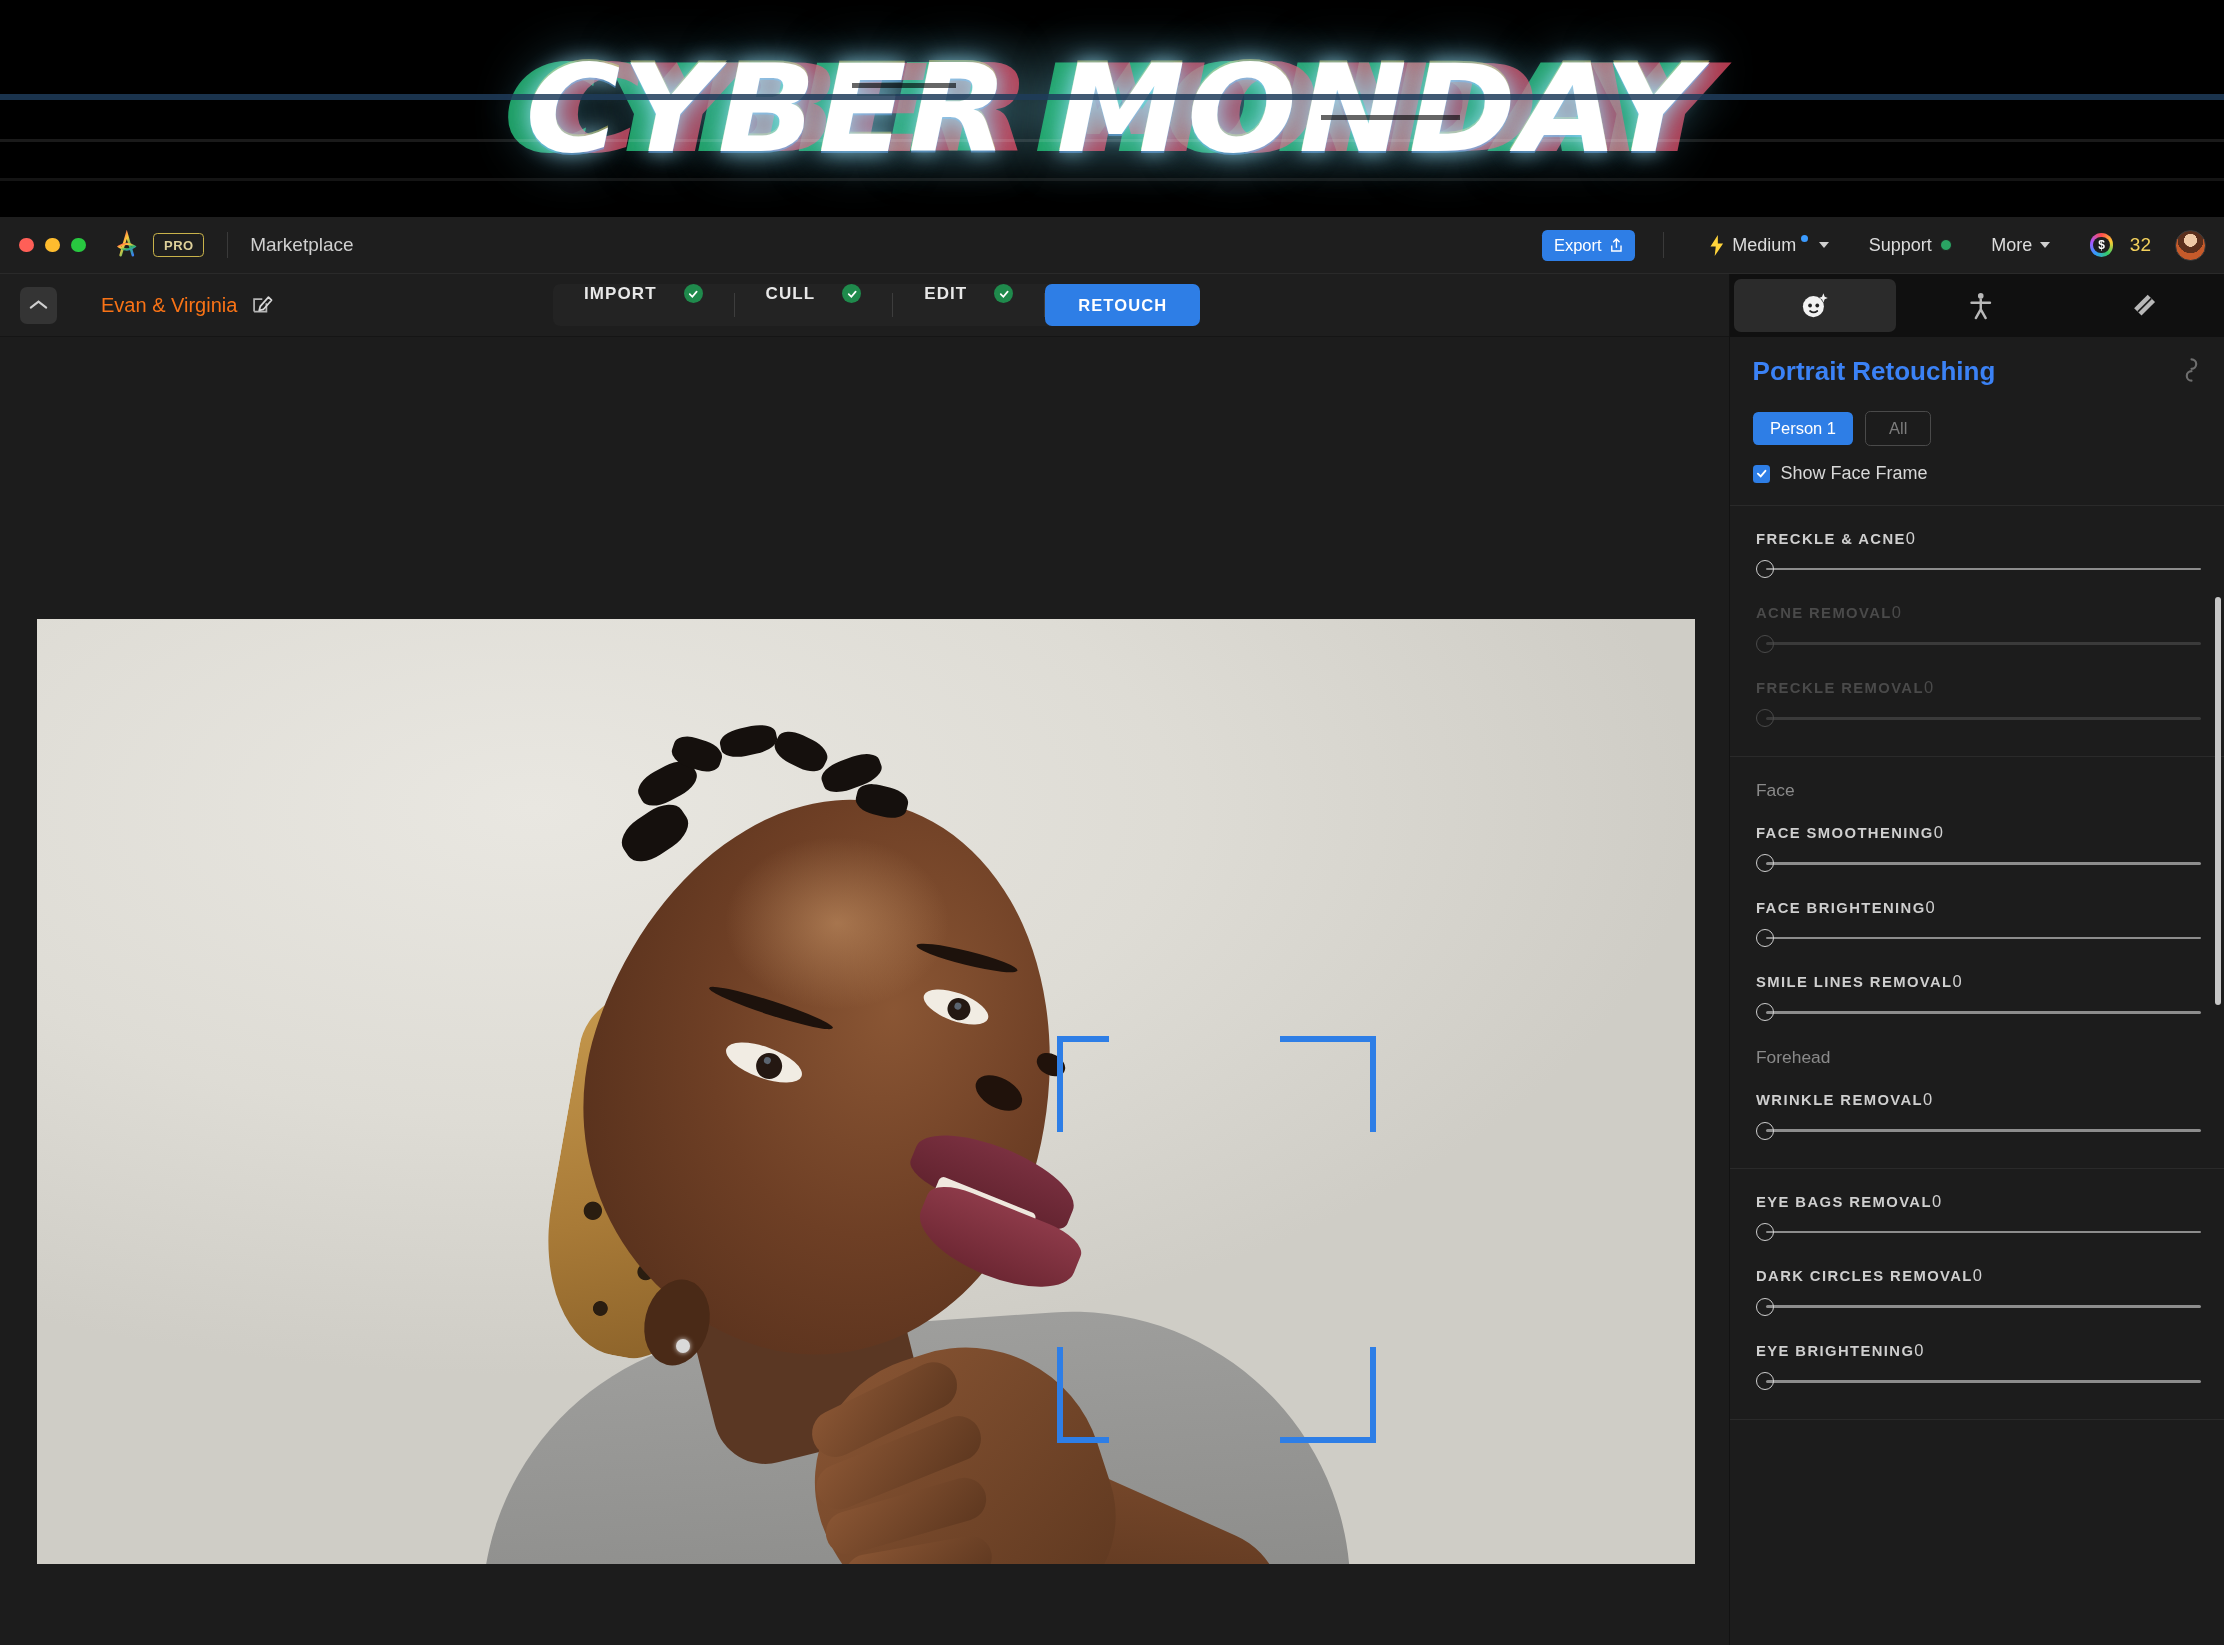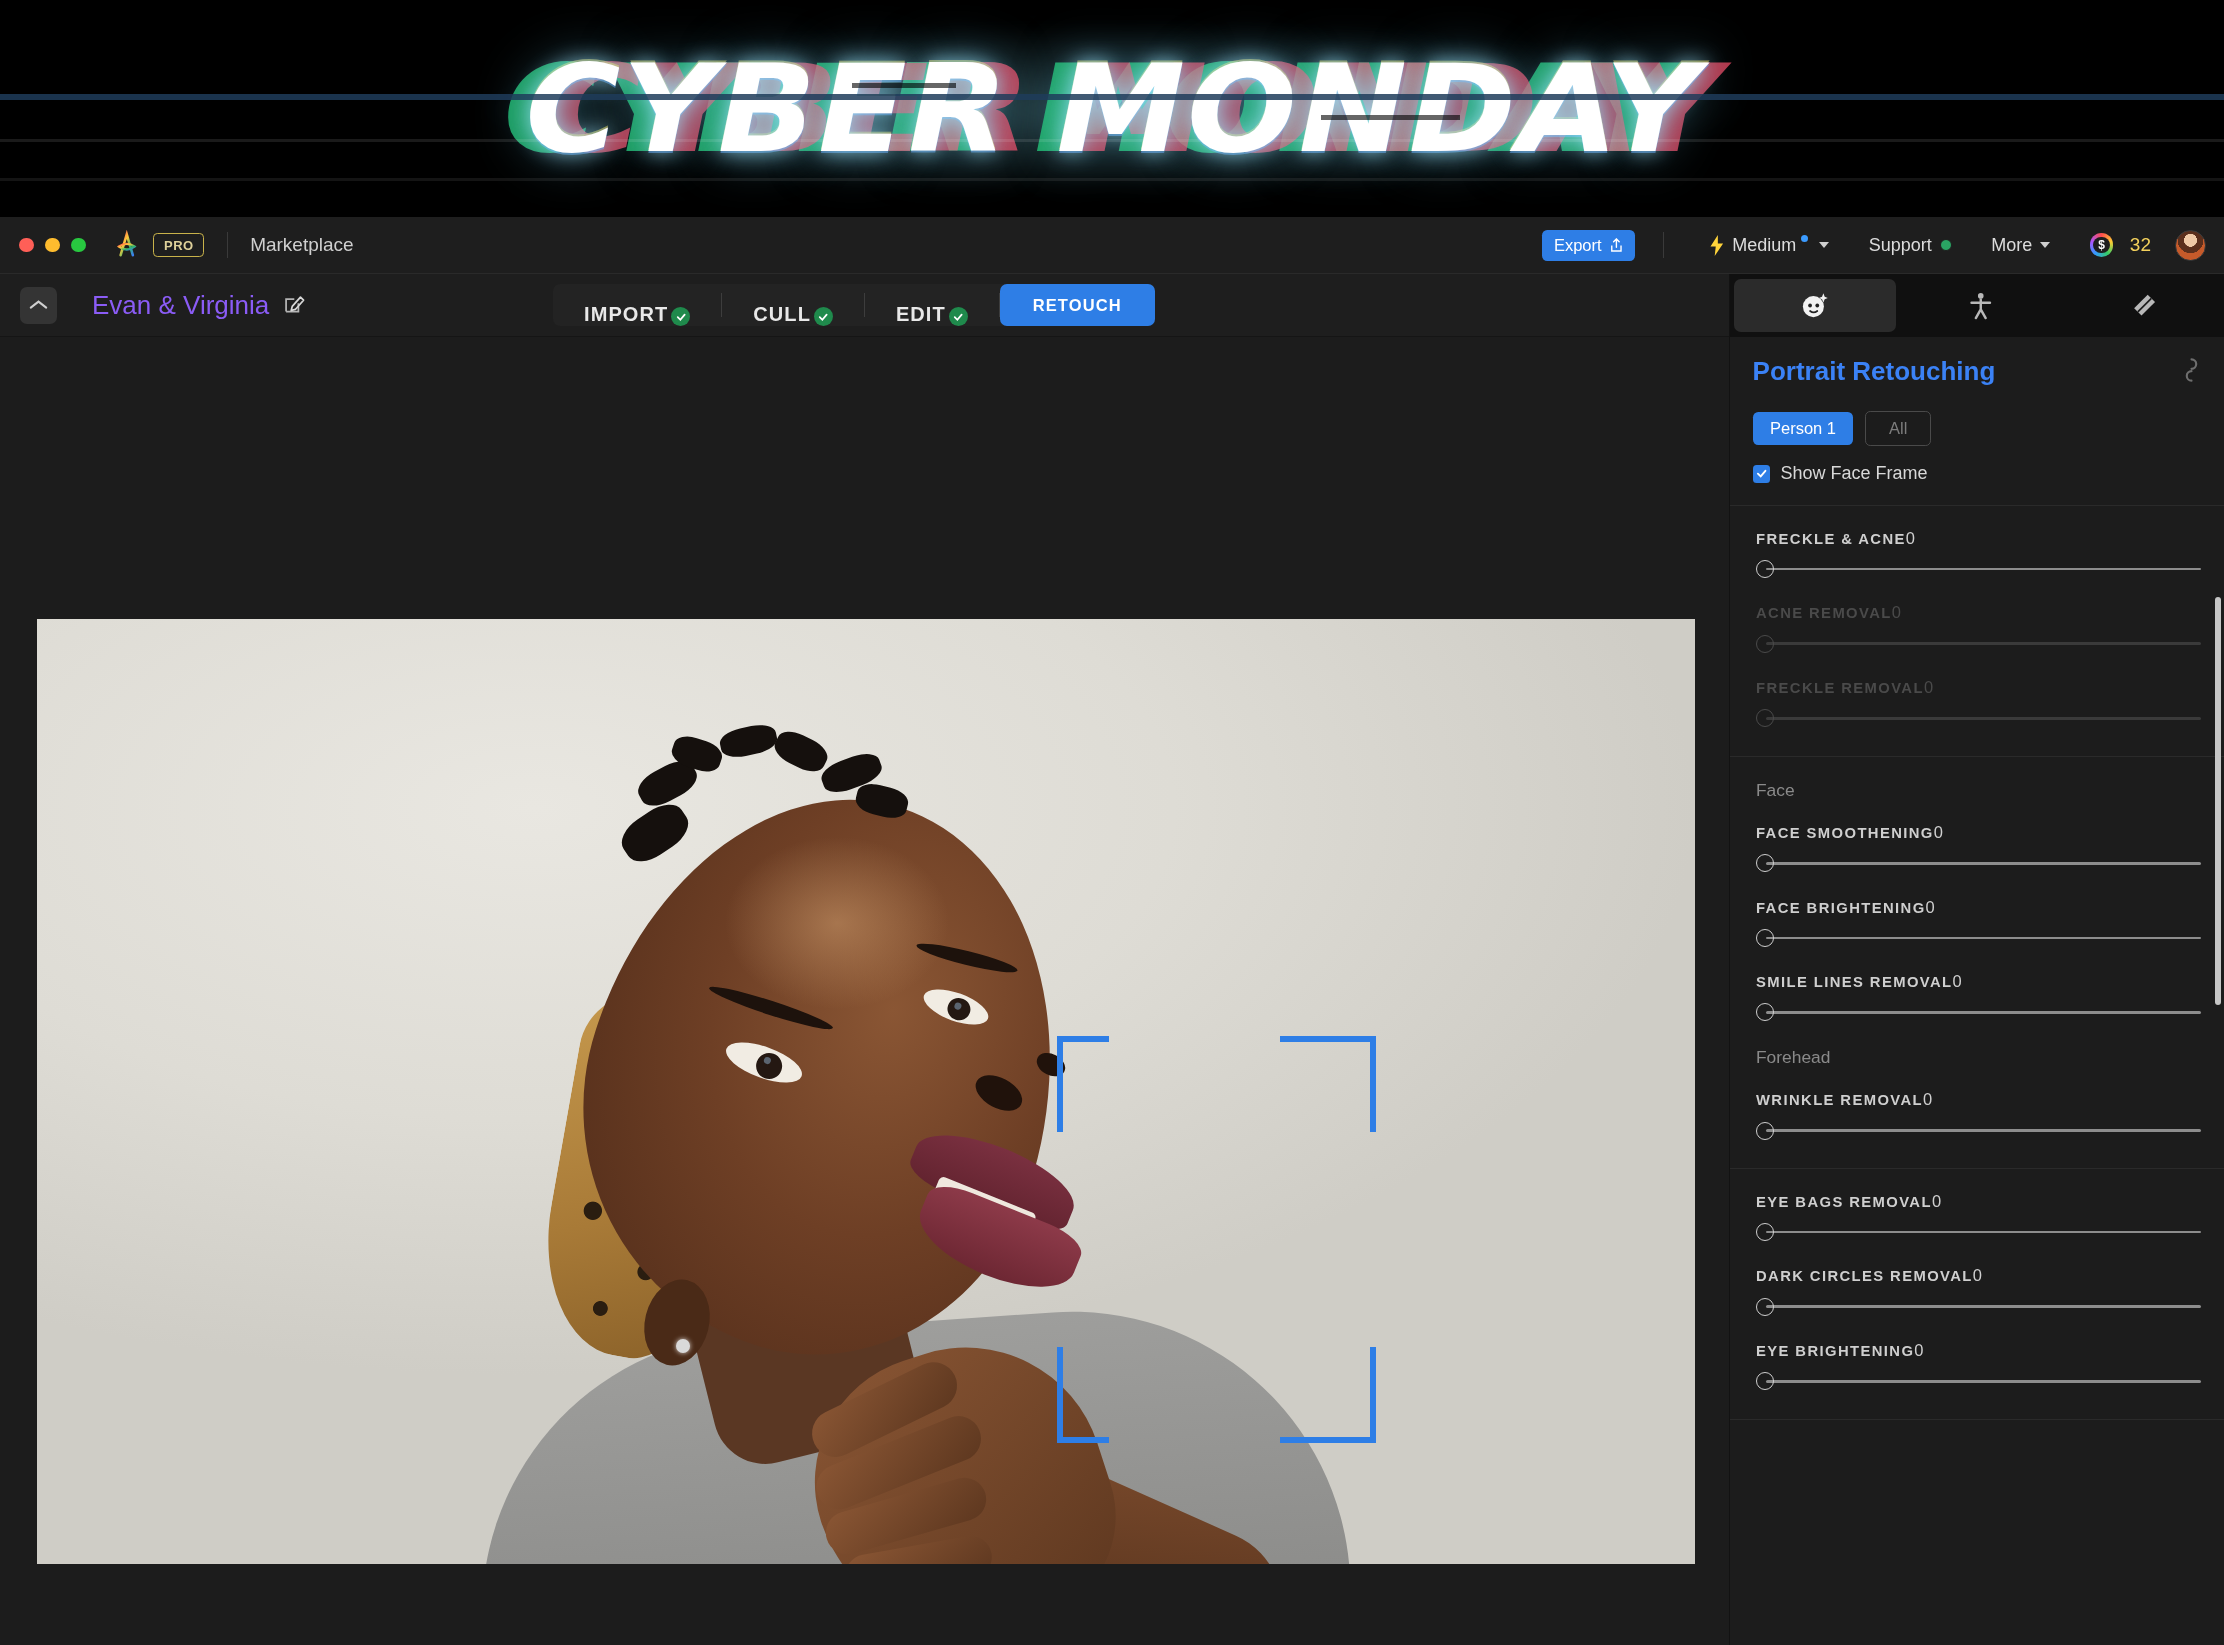--- a/index.html
+++ b/index.html
@@ -103,29 +103,29 @@
   
   #toolbar {
     position:absolute; left:0; top:57px; width: 2225px; height: 63px;
     background: #1e1e1e; display:flex; align-items:center;
     border-bottom: 0.9px solid #151515;
   }
   #collapse-btn {
     margin-left: 20px; width:37px;height:37px;border-radius:7px;background:#343434;
     display:flex;align-items:center;justify-content:center; cursor:pointer; border:none;
   }
-  #project-title { margin-left:35px; color:#8b5cf6; font-size:26px; font-weight:400;}
+  #project-title { margin-left:44px; color:#f97316; font-size:20px; font-weight:400;}
   #edit-title-icon { margin-left: 14px; cursor:pointer; }
 
   #tab-group {
     position:absolute; left: 553px; top: 10.4px;
     display:flex; align-items:center; height:42px;
     background: #232323; border-radius: 7px;
   }
-  .tabx { display:flex;align-items:flex-end;gap:3px;color:#e8e8e8;font-size:20px;font-weight:700;letter-spacing:1.1px;padding:0 31px;height:42px; cursor:pointer;}
+  .tabx { display:flex;align-items:flex-start;gap:27px;color:#e8e8e8;font-size:17px;font-weight:700;letter-spacing:1.1px;padding:0 31px;height:42px; cursor:pointer;}
   .tab-sep { width:0.9px;height:24px;background:#3d3d3d;}
   .tab-check { width:19px;height:19px;border-radius:50%;background:#1f8a4c;display:flex;align-items:center;justify-content:center;}
   .tab-check svg { display:block; }
   #tab-retouch {
     background:#2e7ee6; border-radius:7px; height:42px;
     padding: 0 33px; color:#fff; font-size:16.5px; font-weight:700; letter-spacing:1.1px;
     display:flex;align-items:center; cursor:pointer;
   }
 
   

